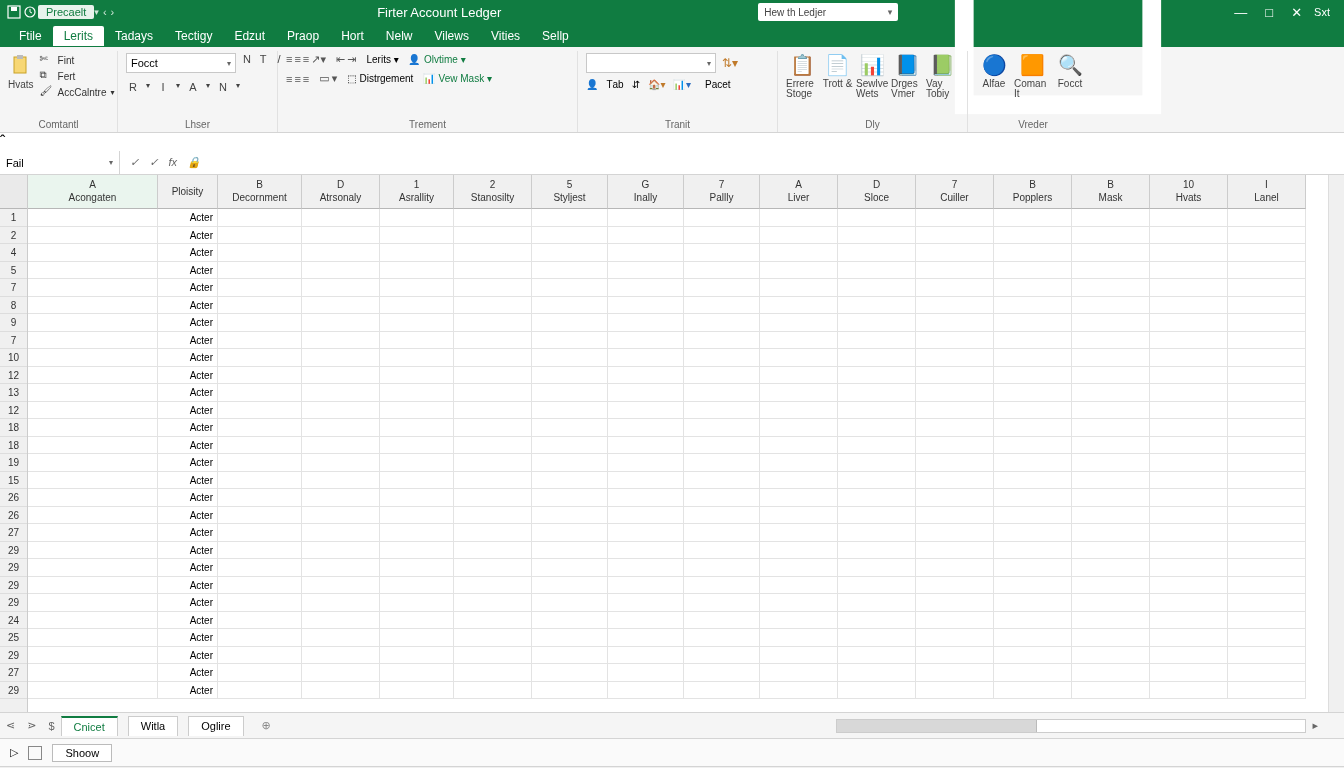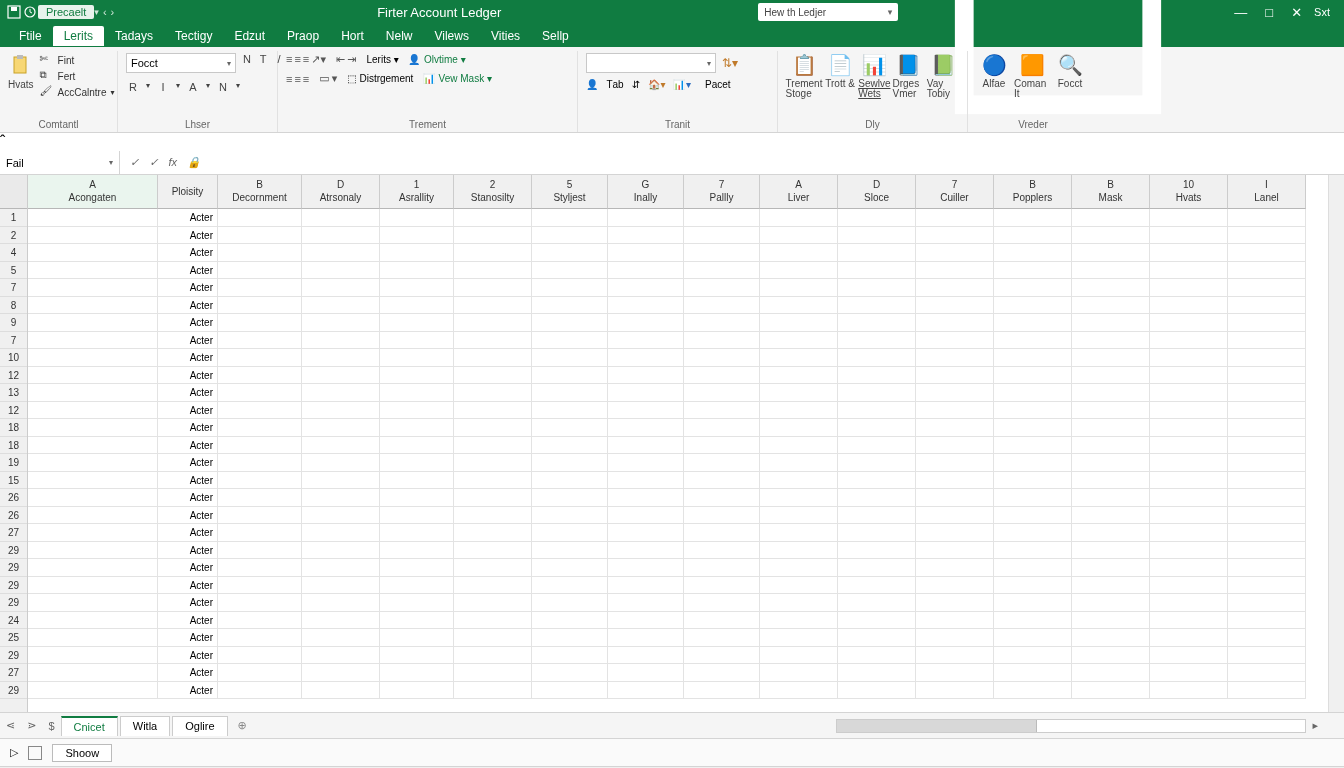--- a/index.html
+++ b/index.html
@@ -59,21 +59,21 @@
 .colhdrs .ch .label { font-size: 10px; line-height: 14px; }
 .colhdrs .ch.first { background: #eaf5ee; }
 .rows { }
 .rows .r { display: flex; height: 17.5px; }
 .rows .r .c { border-right: 1px solid #e3e3e3; border-bottom: 1px solid #e3e3e3; font-size: 10px; padding: 0 4px; line-height: 17px; overflow: hidden; white-space: nowrap; }
 .vscroll { width: 16px; background: #f0f0f0; border-left: 1px solid #ddd; }
 
 
 .sheettabs { height: 26px; border-top: 1px solid #d4d4d4; display: flex; align-items: center; font-size: 11px; background: #f5f5f5; }
 .sheettabs .navbtn { padding: 0 6px; color: #666; }
-.sheettabs .tab { padding: 3px 12px; border: 1px solid #ccc; border-bottom: none; background: #fff; margin-right: 2px; }
+.sheettabs .tab { padding: 3px 12px; border: 1px solid #ccc; border-bottom: none; background: #fff; margin-right: 10px; }
 .sheettabs .tab.active { border-top: 2px solid #107c41; color: #107c41; }
 .sheettabs .add { padding: 0 8px; color: #888; }
 .sheettabs .hscroll { flex: 1; display: flex; justify-content: flex-end; padding-right: 20px; }
 .sheettabs .hscroll .track { width: 470px; height: 14px; border: 1px solid #ccc; background: #fff; display: flex; }
 .sheettabs .hscroll .thumb { width: 200px; background: #d8d8d8; border-right: 1px solid #bbb; }
 
 
 .secondbar { height: 28px; border-top: 1px solid #d4d4d4; display: flex; align-items: center; gap: 10px; padding: 0 10px; font-size: 11px; background: #fafafa; }
 .secondbar .sq { width: 14px; height: 14px; border: 1px solid #888; }
 .secondbar .btn { border: 1px solid #bbb; padding: 2px 12px; background: #fff; }
@@ -254,29 +254,29 @@
         <span style="margin-left:6px;">Pacet</span>
       </div>
     </div>
     <div class="gname">Tranit</div>
   </div>
 
   <div class="group" style="width:190px;">
     <div class="controls" id="stylesbtns" style="gap:2px;">
         <div class="bigbtn">
           <span class="ico" style="font-size:20px;">📋</span>
-          <span style="line-height:10px;">Trement Stoge</span>
+          <span style="line-height:10px;">Errere Stoge</span>
         </div>
         <div class="bigbtn">
           <span class="ico" style="font-size:20px;">📄</span>
           <span style="line-height:10px;">Trott &amp;</span>
         </div>
         <div class="bigbtn">
           <span class="ico" style="font-size:20px;">📊</span>
-          <span style="line-height:10px;text-decoration:underline;">Sewlve Wets</span>
+          <span style="line-height:10px;">Sewlve Wets</span>
         </div>
         <div class="bigbtn">
           <span class="ico" style="font-size:20px;">📘</span>
           <span style="line-height:10px;">Drges Vmer</span>
         </div>
         <div class="bigbtn">
           <span class="ico" style="font-size:20px;">📗</span>
           <span style="line-height:10px;">Vay Tobiy</span>
         </div>
       </div>

